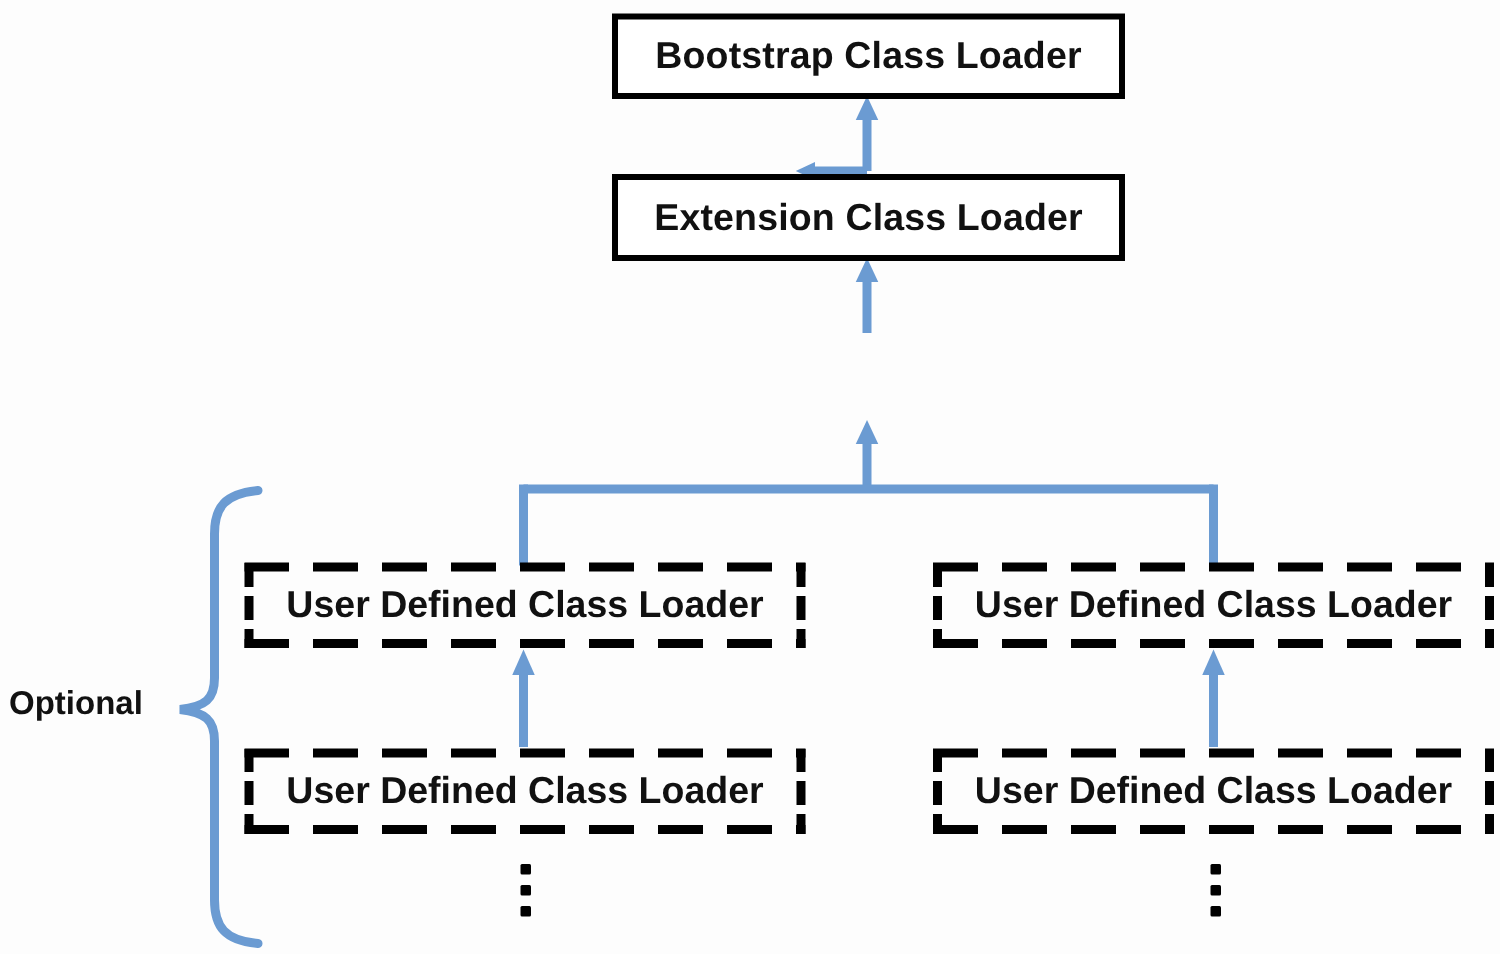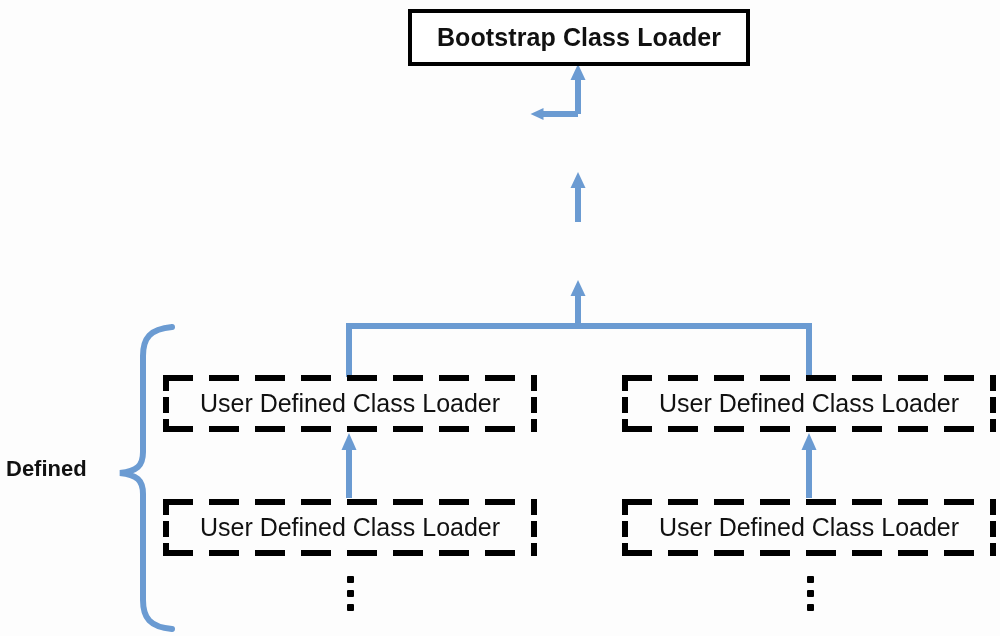--- a/index.html
+++ b/index.html
@@ -74,21 +74,21 @@
       transparent 16px, transparent 22px
     );
     background-color: transparent;
   }
   .dashed-box .dash-left { left: 0; }
   .dashed-box .dash-right { right: 0; }
 
   .dashed-box .box-label {
     position: relative;
     font-size: 25px;
-    font-weight: normal;
+    font-weight: bold;
     color: #111111;
     white-space: nowrap;
     z-index: 2;
   }
 
   
   #connectors {
     position: absolute;
     left: 0;
     top: 0;
@@ -165,20 +165,23 @@
              C143,466 137,471 120,473
              C137,475 143,480 143,494
              L143,600
              C143,618 150,627 172,629" fill="none" stroke="#6b9bd2" stroke-width="6" stroke-linecap="round"></path>
   </svg>
 
   <div class="solid-box" style="left:408px; top:9px; width:342px; height:57px;">
     <span class="box-label">Bootstrap Class Loader</span>
   </div>
 
+  <div class="solid-box" style="left:408px; top:116px; width:342px; height:58px;">
+    <span class="box-label">Extension Class Loader</span>
+  </div>
 
 
   <div class="dashed-box" style="left:163px; top:375px; width:374px; height:57px;">
     <span class="dash-edge dash-top"></span>
     <span class="dash-edge dash-bottom"></span>
     <span class="dash-edge dash-left"></span>
     <span class="dash-edge dash-right"></span>
     <span class="box-label">User Defined Class Loader</span>
   </div>
 
@@ -211,15 +214,15 @@
     <span class="dot"></span>
     <span class="dot"></span>
   </div>
 
   <div class="ellipsis" style="left:805px; top:576px;">
     <span class="dot"></span>
     <span class="dot"></span>
     <span class="dot"></span>
   </div>
 
-  <div id="optional-label">Defined</div>
+  <div id="optional-label">Optional</div>
 
 </div>
 
 </body></html>

